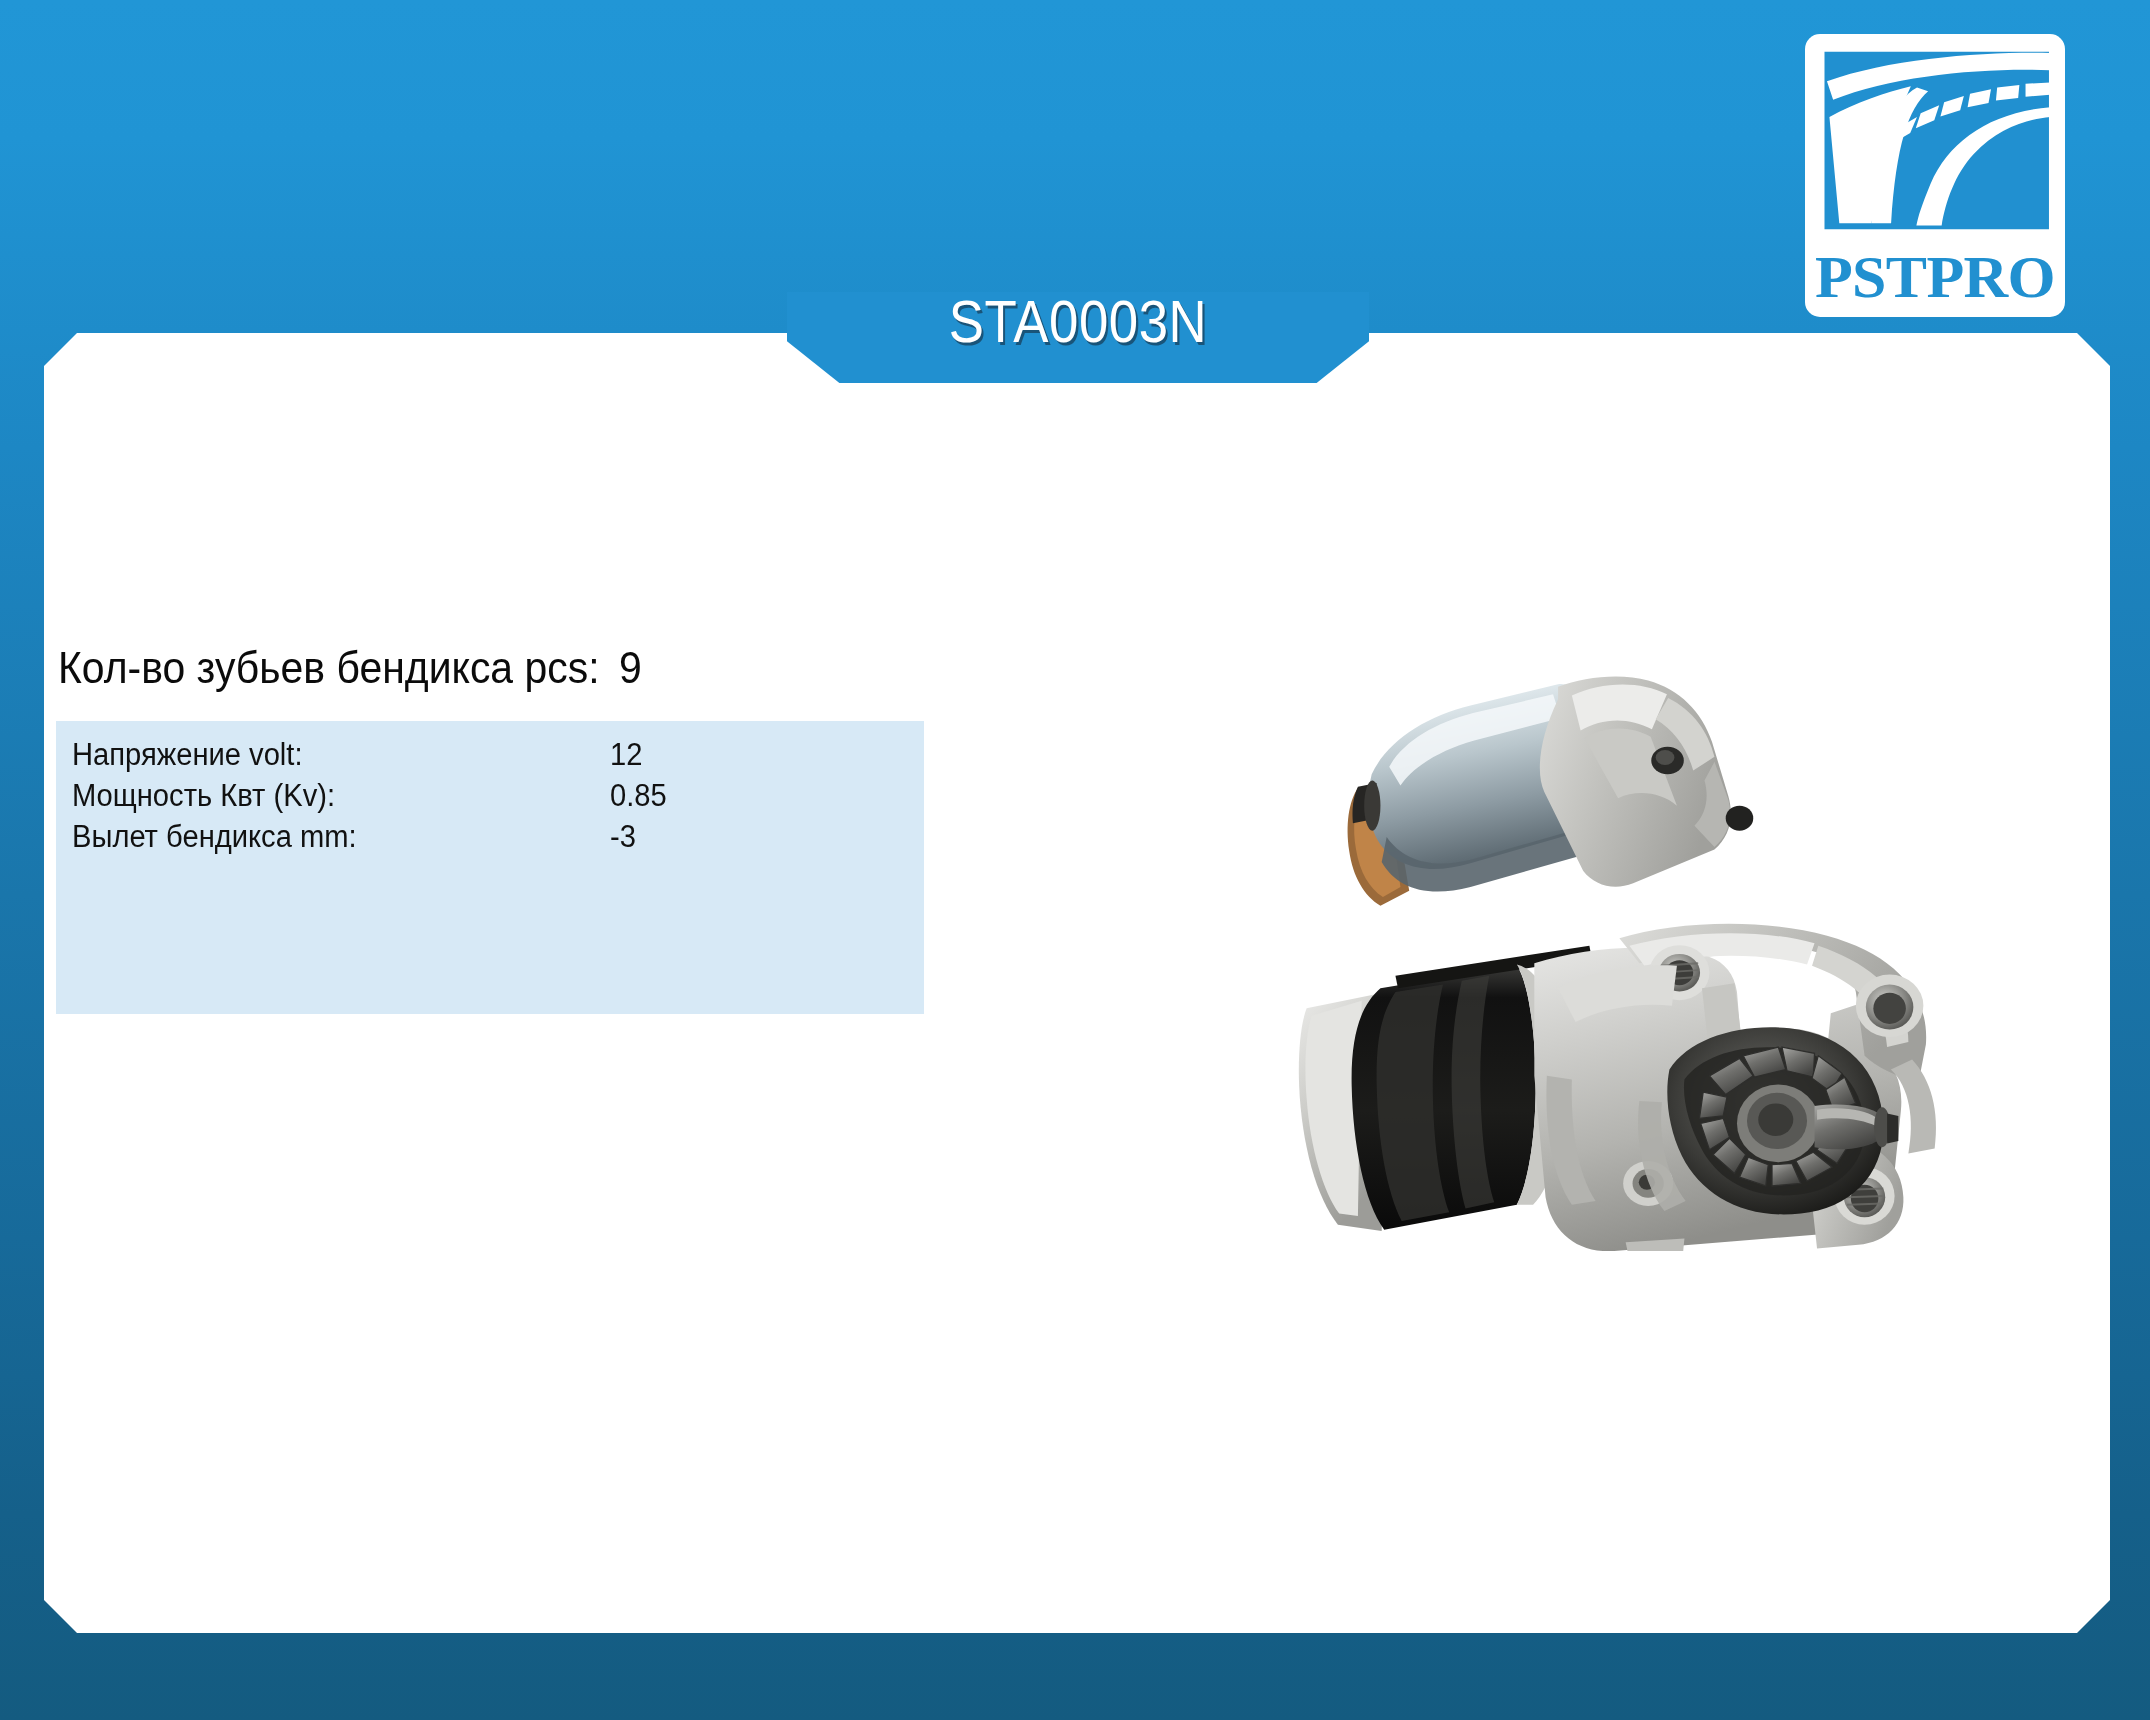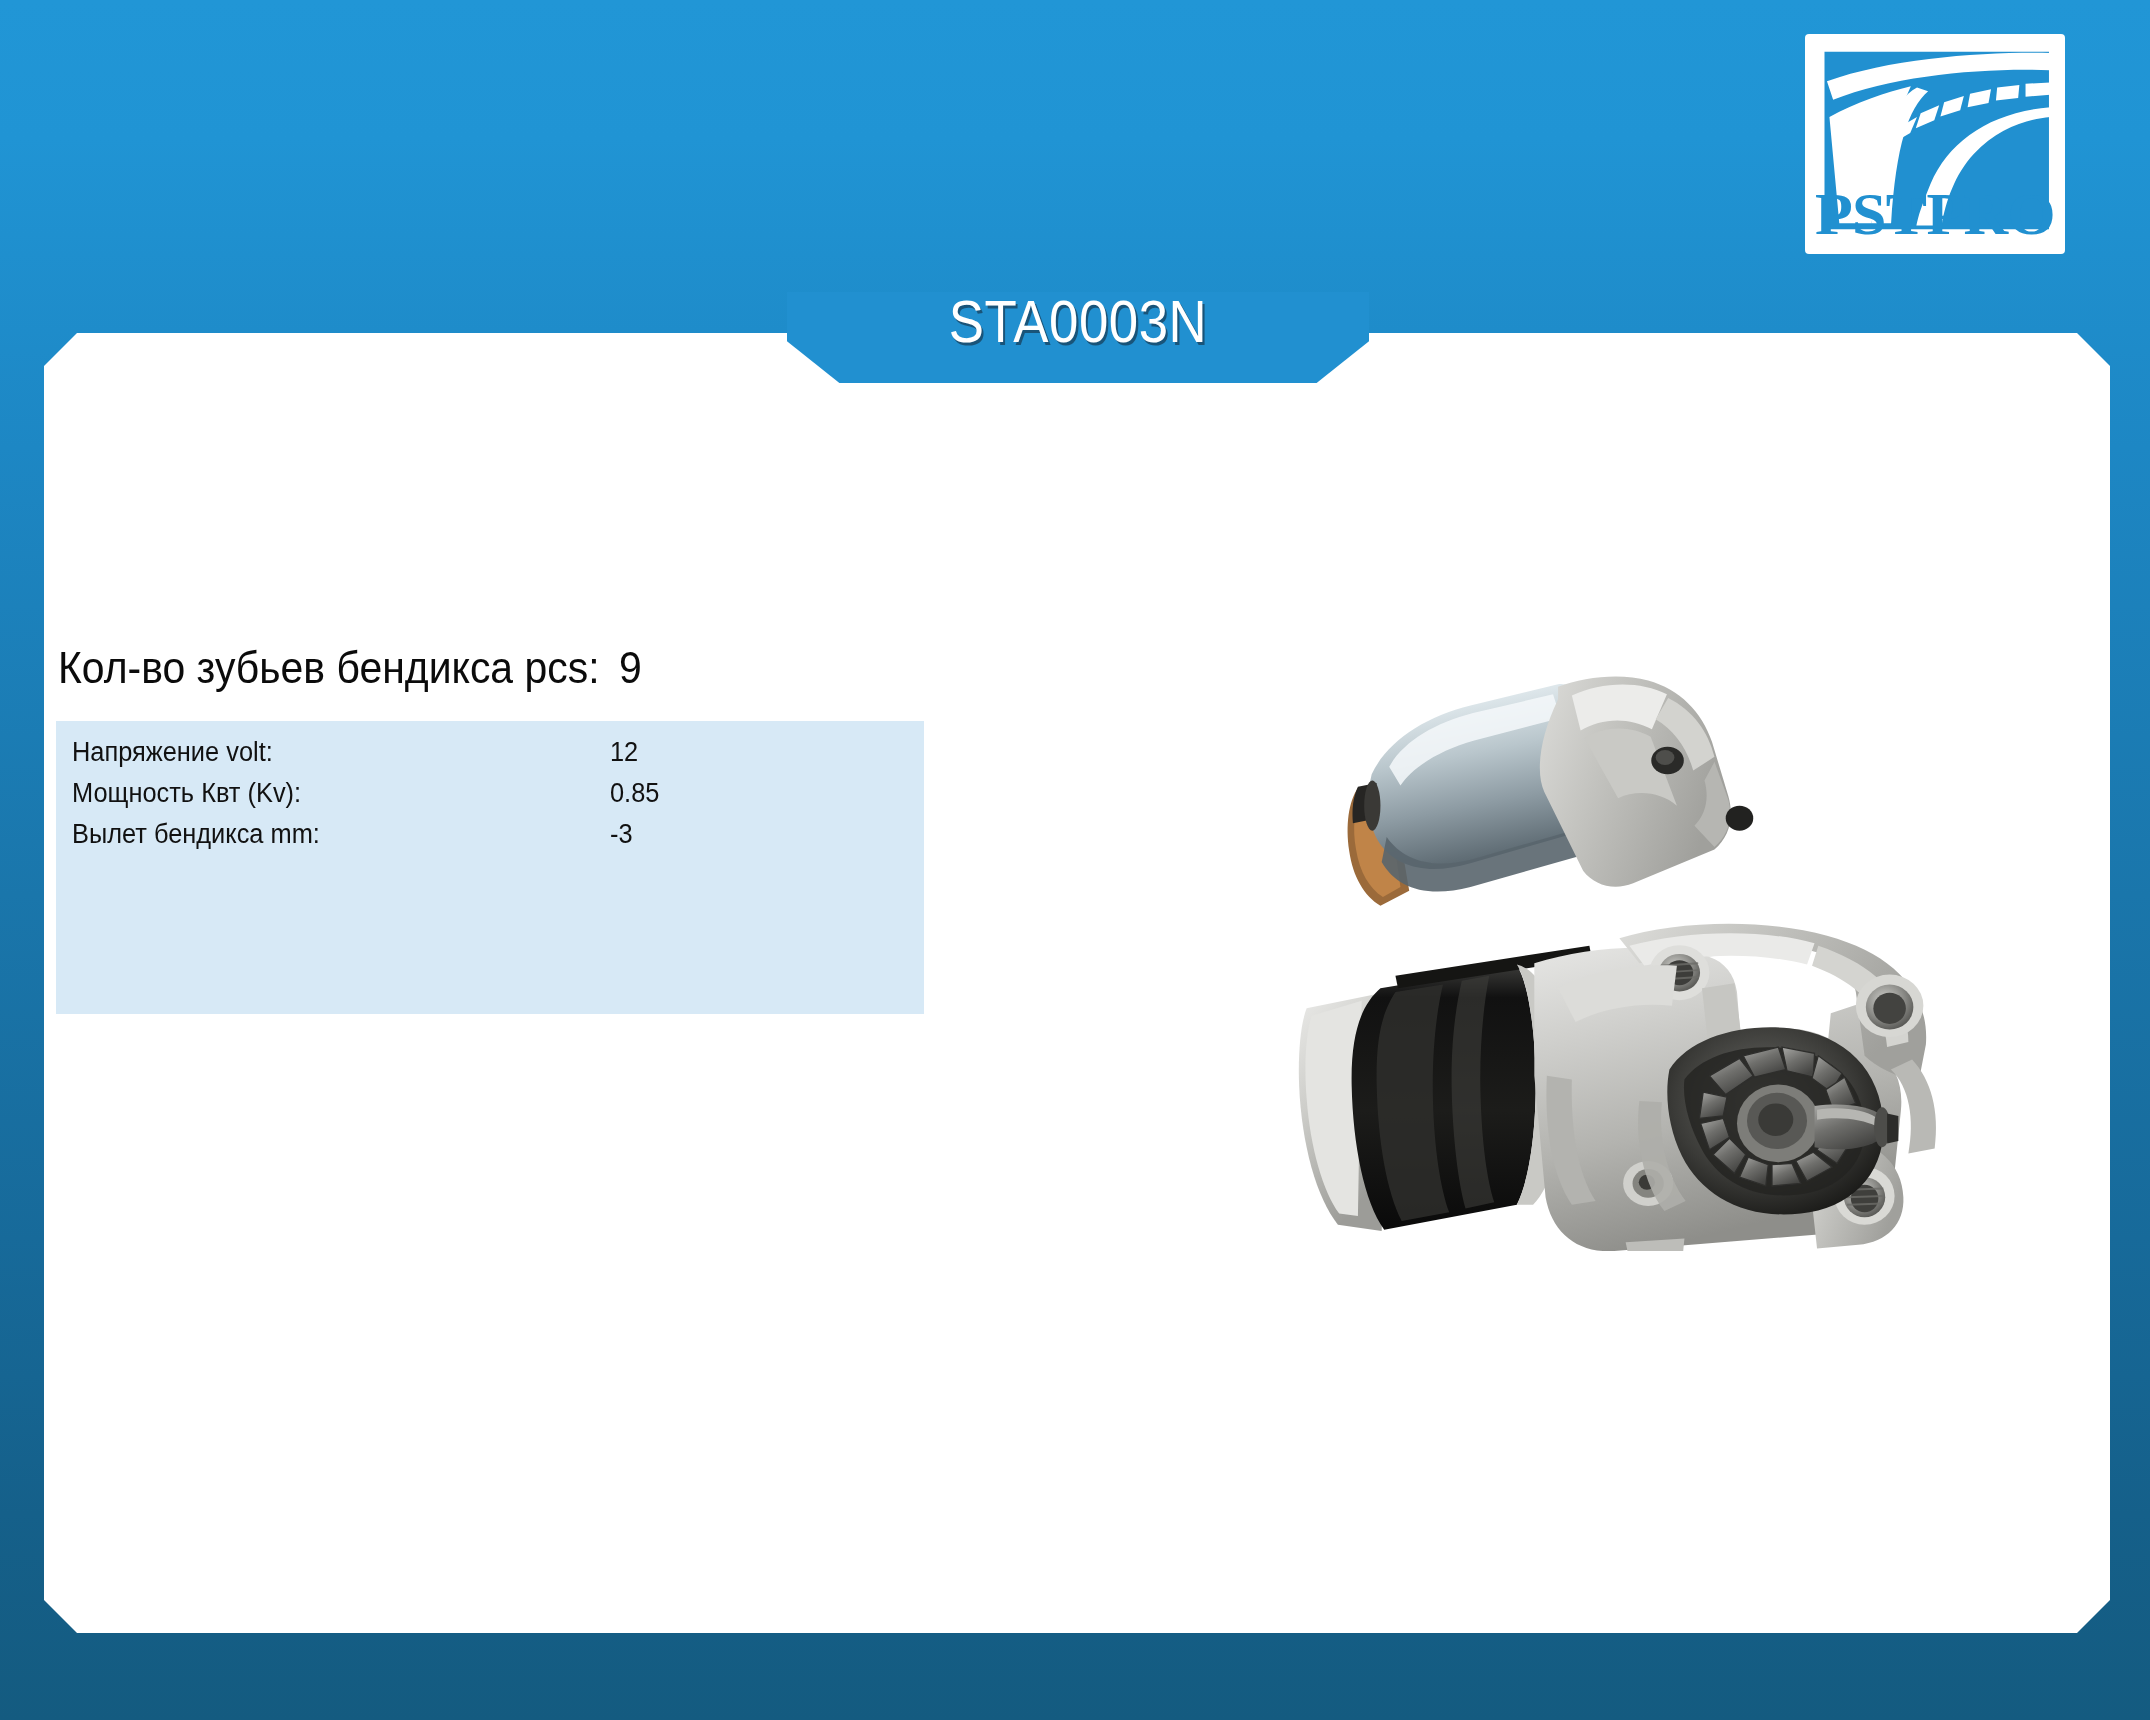--- a/index.html
+++ b/index.html
@@ -70,23 +70,23 @@
     white-space: nowrap;
     line-height: 1;
   }
 
   
   .logo {
     position: absolute;
     left: 1805px;
     top: 34px;
     width: 260px;
-    height: 220px;
+    height: 283px;
     background: #ffffff;
-    border-radius: 4px;
+    border-radius: 15px;
     z-index: 6;
     box-sizing: border-box;
     padding: 13.8px 12.5px 6.3px 12.5px;
   }
   .logo-graphic {
     position: relative;
     width: 100%;
     height: 185px;
     overflow: hidden;
   }
@@ -133,21 +133,21 @@
     z-index: 4;
     box-sizing: border-box;
     padding: 16.3px 0 0 16.3px;
   }
   .spec-row {
     display: flex;
     align-items: baseline;
     height: 41px;
     color: #111111;
     font-family: "Liberation Sans Narrow", "Liberation Sans", sans-serif;
-    font-size: 27px;
+    font-size: 31px;
     font-weight: 400;
     white-space: nowrap;
   }
   .spec-label {
     transform: scaleX(0.94);
     transform-origin: left center;
   }
   .spec-value {
     position: absolute;
     left: 538px;

